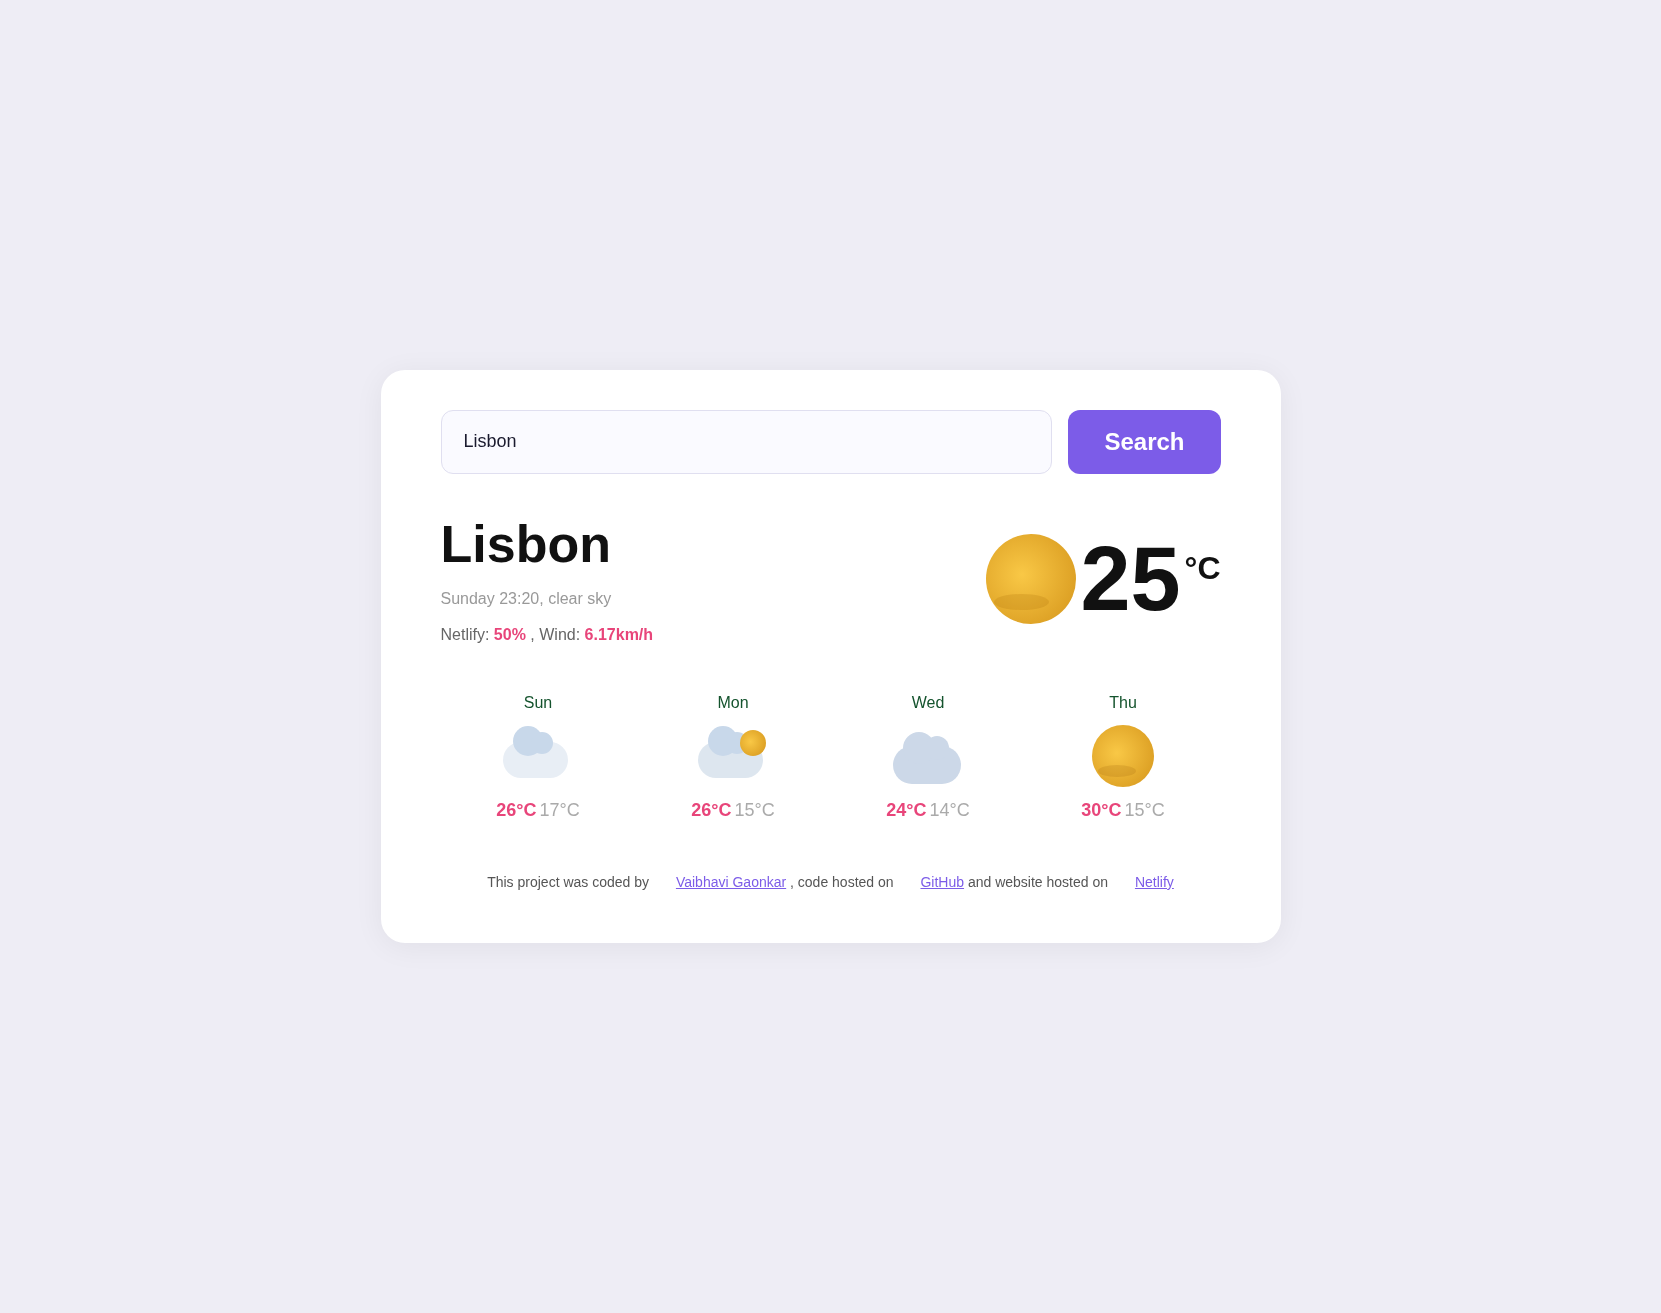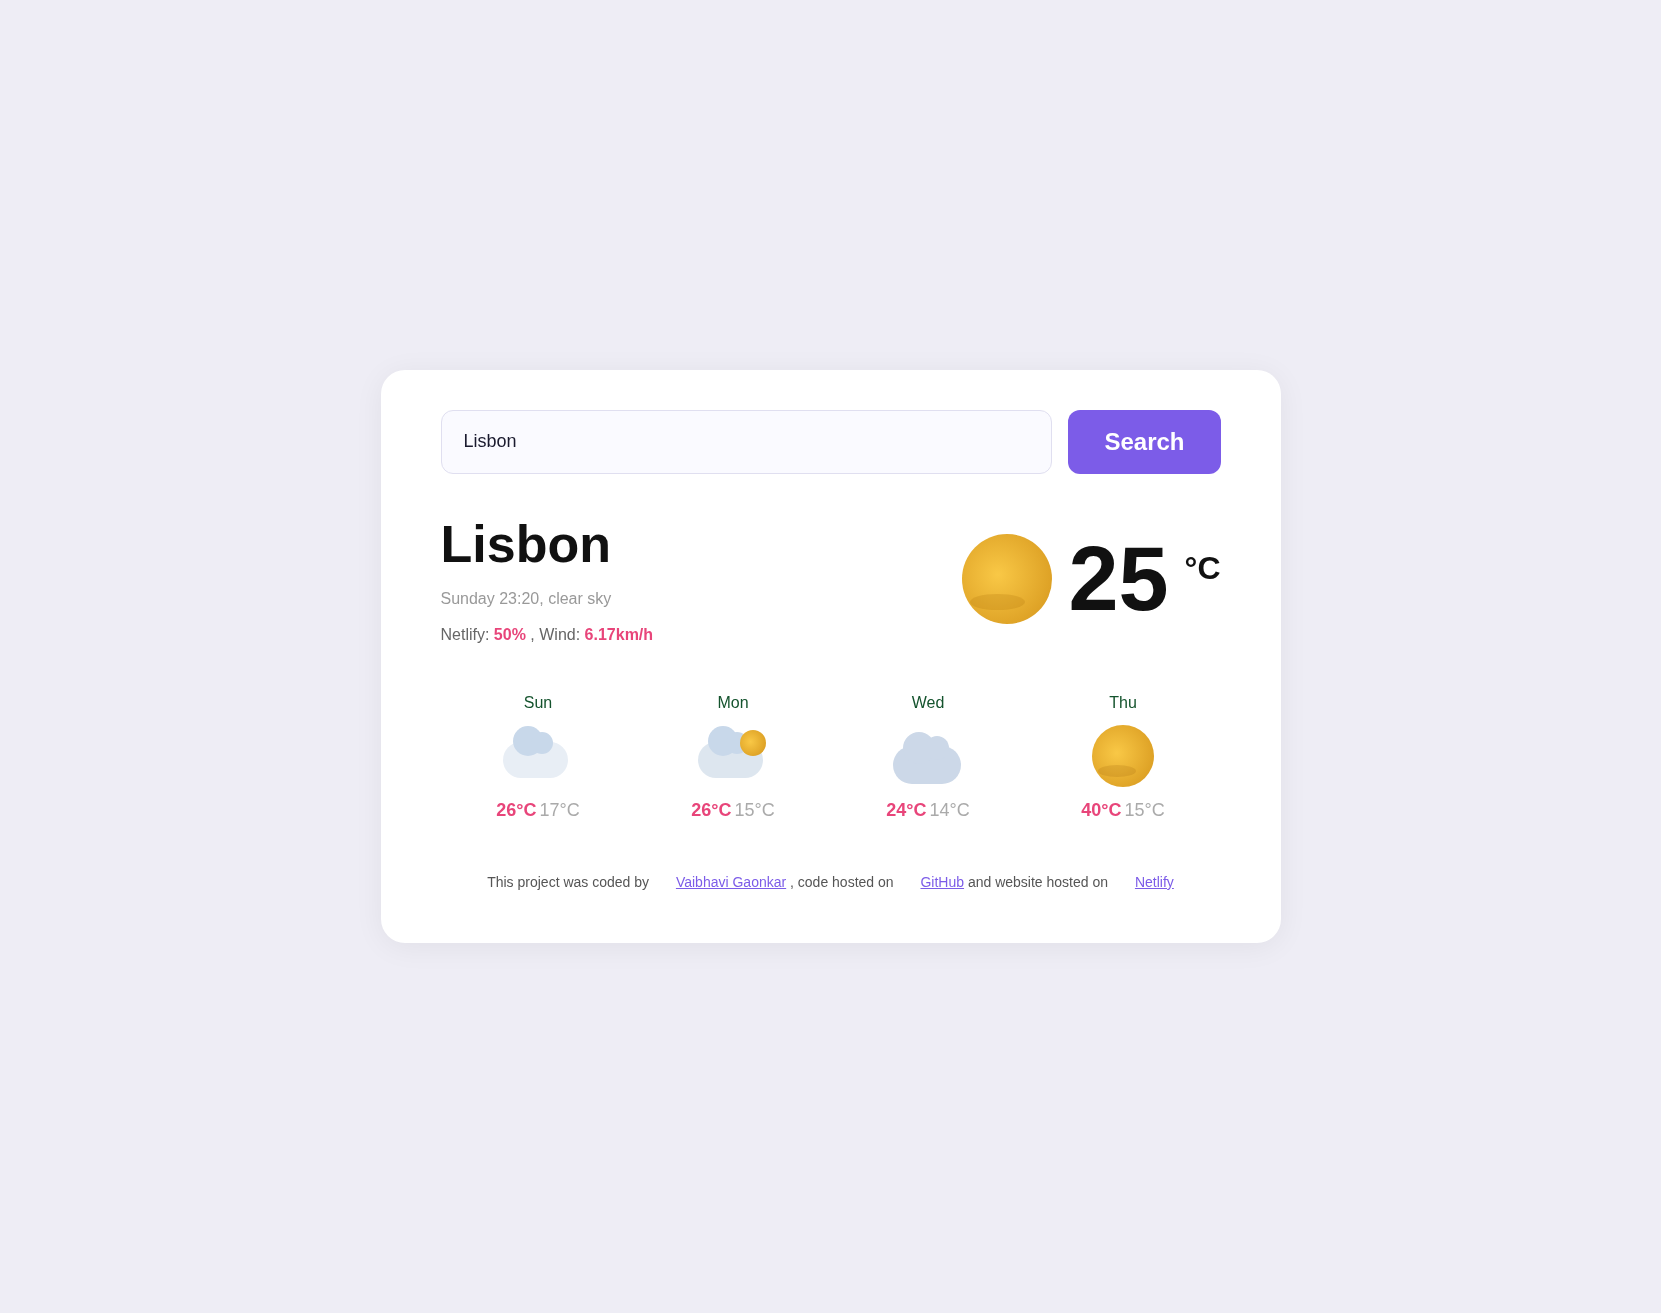--- a/index.html
+++ b/index.html
@@ -78,21 +78,21 @@
     }
 
     .stats .value-pink {
       color: #e8457a;
       font-weight: 700;
     }
 
     .temp-display {
       display: flex;
       align-items: center;
-      gap: 16px;
+      gap: 4px;
     }
 
     
     .sun-large {
       width: 90px;
       height: 90px;
       border-radius: 50%;
       background: radial-gradient(circle at 40% 45%, #f9c846, #d4941a);
       position: relative;
       flex-shrink: 0;
@@ -358,21 +358,21 @@
         <span class="temp-low">14°C</span>
       </div>
     </div>
 
     <div class="forecast-day">
       <span class="day-label">Thu</span>
       <div class="forecast-icon" style="display:flex;align-items:center;justify-content:center;">
         <div class="sun-clear"></div>
       </div>
       <div class="temps">
-        <span class="temp-high">40°C</span>
+        <span class="temp-high">30°C</span>
         <span class="temp-low">15°C</span>
       </div>
     </div>
 
   </div>
 
   <div class="footer">
     <span>This project was coded by </span>
     <a href="#">Vaibhavi Gaonkar</a>
     <span>, code hosted on </span>

